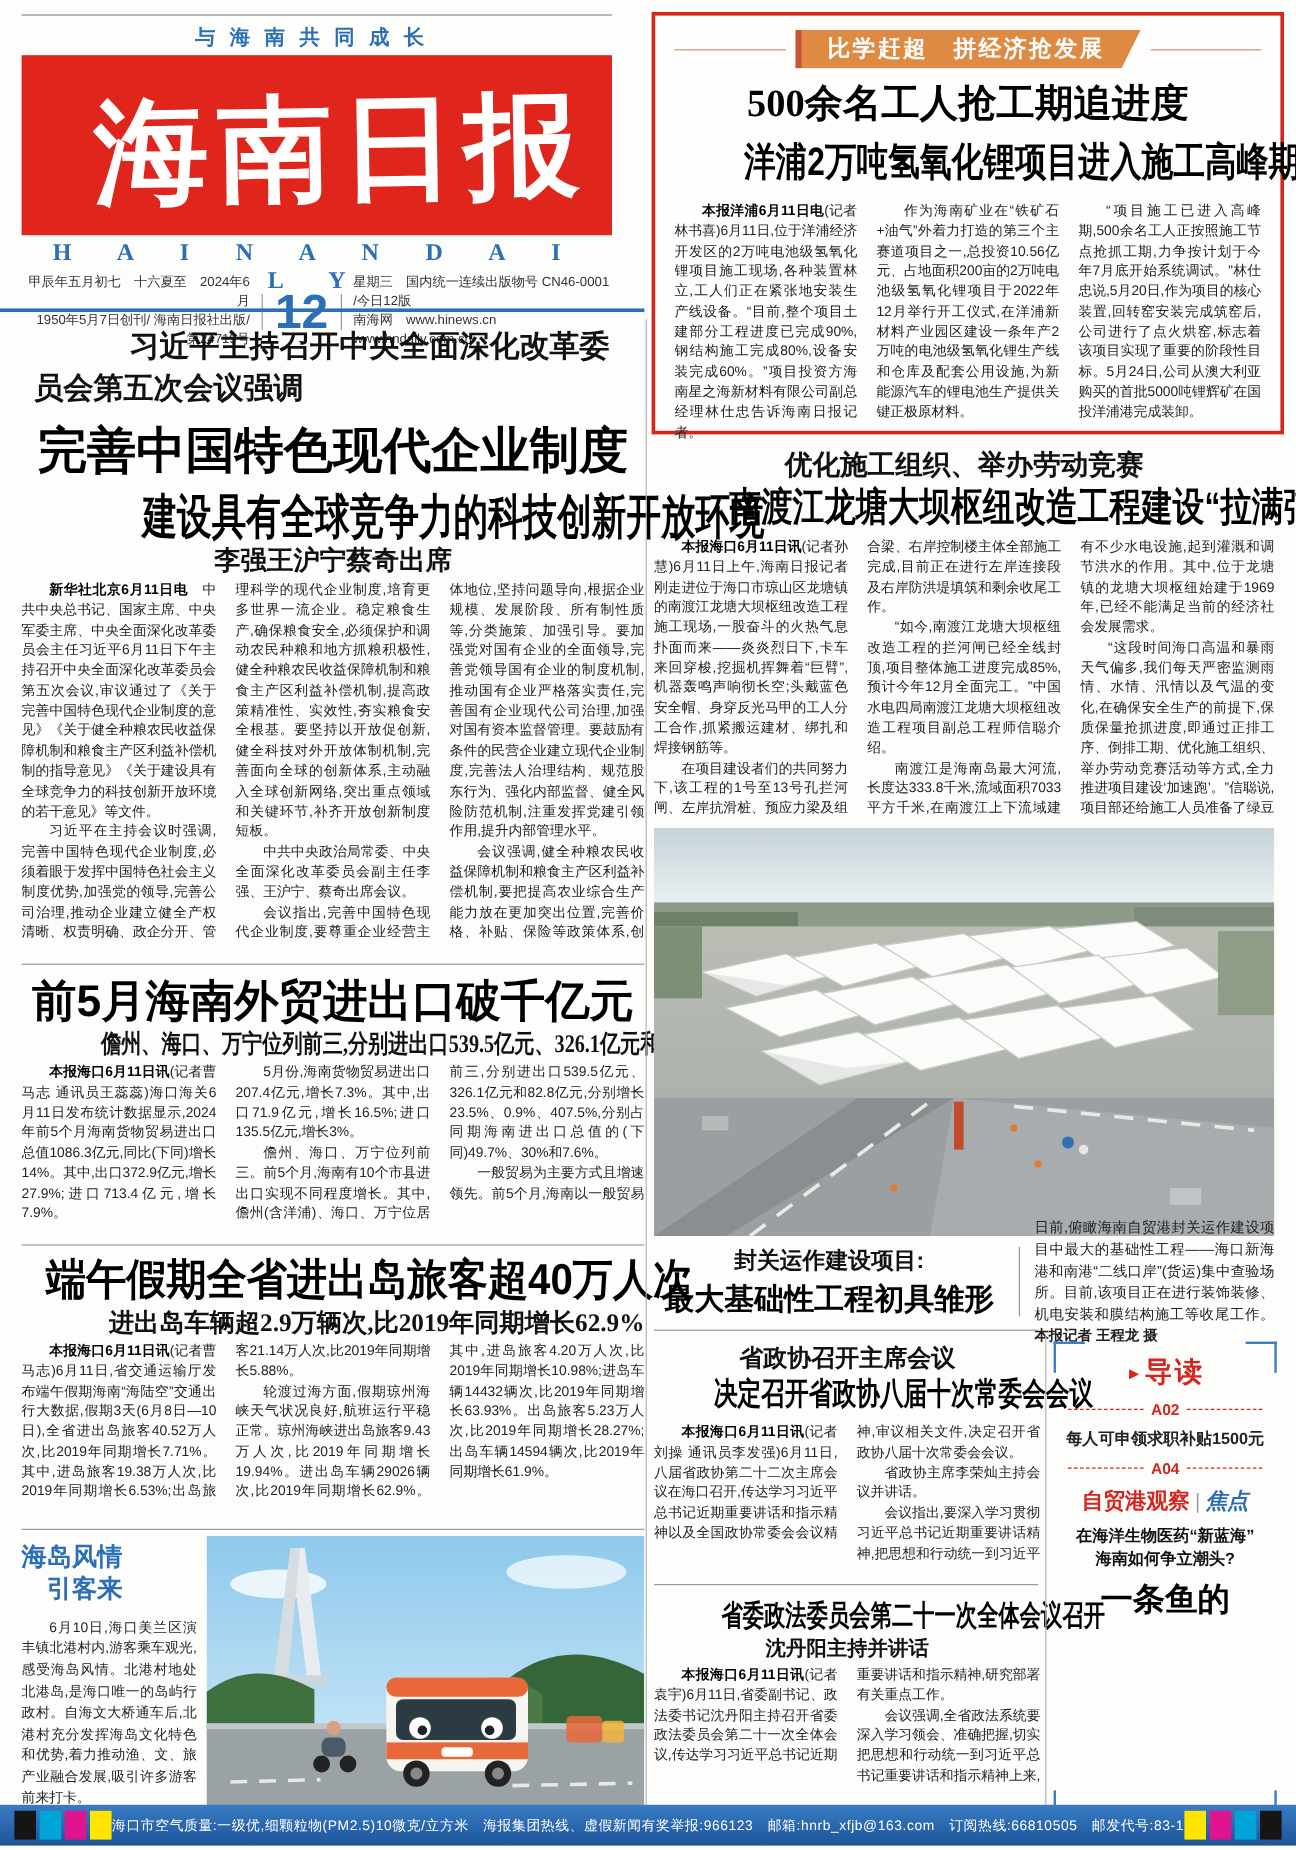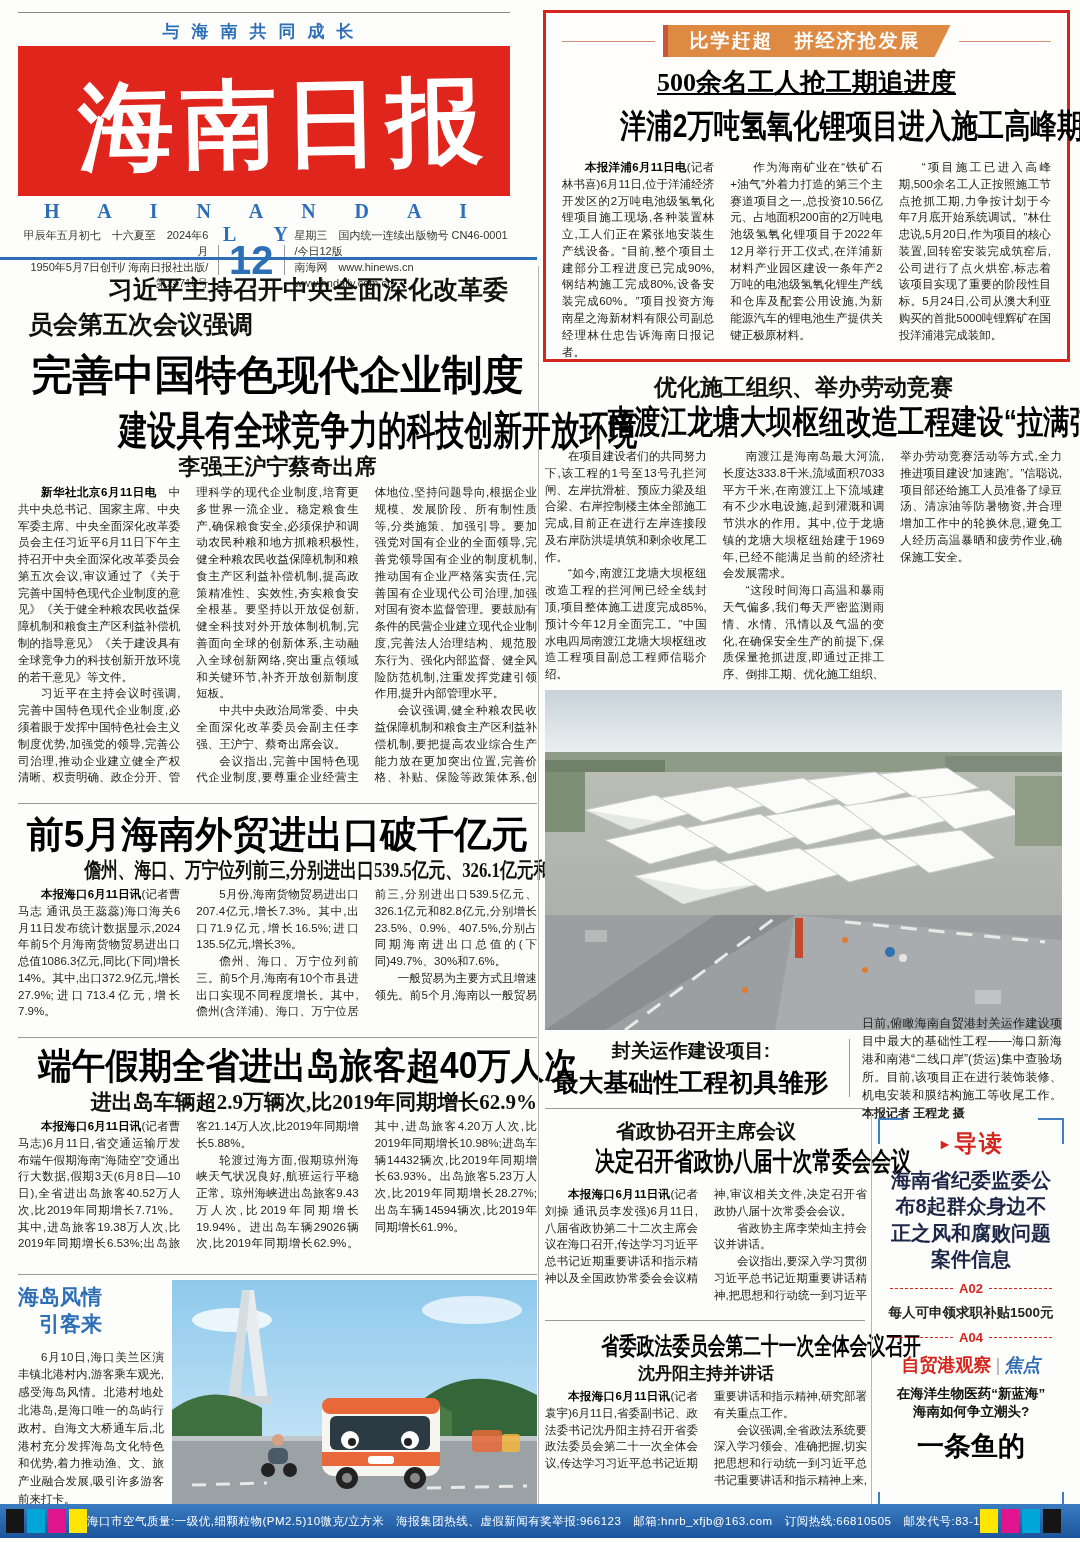--- a/index.html
+++ b/index.html
@@ -32,21 +32,21 @@
   .art-body b { color:#000; }
   .hrule { background:#9a9a9a; height:1px; }
   .vrule { background:#b5b5b5; width:1px; }
   .center { text-align:center; }
 
   
   .redbox { left:543px; top:10px; width:527px; height:352px; border:3px solid #d5251d; background:#fffefc; padding:10px 16px 0; }
   .banner-row { display:flex; align-items:center; gap:8px; margin-top:2px; }
   .banner-line { flex:1; height:1px; background:#d98d75; }
   .banner { background:#de8a42; color:#fff; font-weight:bold; font-size:19px; letter-spacing:2px; padding:3px 30px 3px 22px; clip-path:polygon(0 0,100% 0,calc(100% - 16px) 100%,0 100%); border-left:5px solid #c9563a; }
-  .box-kicker { font-family:"Liberation Serif", serif; font-weight:bold; font-size:26px; margin-top:8px;text-decoration:underline; }
+  .box-kicker { font-family:"Liberation Serif", serif; font-weight:bold; font-size:32px; margin-top:8px; }
   .box-headline { font-size:33px; margin-top:4px; }
 
   
   .photo { overflow:hidden; }
   .photo svg { display:block; }
 
   
   .cap-strip { left:545px; top:1032px; width:517px; height:72px; display:flex; align-items:center; }
   .cap-left { width:292px; text-align:center; }
   .cap-t1 { font-weight:bold; font-size:19px; color:#111; }
@@ -74,21 +74,21 @@
   .daodu-intro { font-weight:bold; font-size:13.5px; line-height:1.4; color:#111; margin-top:8px; }
   .fish1 { font-weight:900; font-size:27px; color:#000; margin-top:6px; }
 
   
   .island-text { left:18px; top:1284px; width:146px; }
   .island-title { color:#2d6fb7; font-weight:bold; font-size:21px; font-family:"Liberation Serif", serif; line-height:1.3; }
   .island-body { margin-top:10px; font-size:11.5px; line-height:1.55; text-align:justify; color:#222; text-indent:2em; }
   .island-credit { margin-top:8px; font-size:11.5px; font-weight:bold; text-align:right; color:#111; }
 
   
-  .footer-bar { left:0; top:1504px; width:1080px; height:34px; background:linear-gradient(#3a7cc2,#1c549b); display:flex; align-items:center; justify-content:flex-start; padding:0 6px; }
+  .footer-bar { left:0; top:1504px; width:1080px; height:34px; background:linear-gradient(#3a7cc2,#1c549b); display:flex; align-items:center; justify-content:center; padding:0 6px; }
   .footer-text { color:#fff; font-size:11.5px; letter-spacing:.5px; white-space:nowrap; }
   .regmarks { display:flex; gap:3px; }
   .regmarks span { width:18px; height:24px; display:inline-block; }
   .rm-k{background:#151515;} .rm-c{background:#00a6d8;} .rm-m{background:#e0148c;} .rm-y{background:#ffe500;}
 </style>
 </head>
 <body>
 
 <div class="page">
 
@@ -228,20 +228,21 @@
       <rect x="300" y="150" width="30" height="22" rx="4" fill="#e8683a" opacity=".85"></rect>
       <rect x="330" y="154" width="18" height="18" rx="3" fill="#f2b53d" opacity=".85"></rect>
     </svg>
   </div>
 
   <div class="abs center kicker" style="left:545px; top:372px; width:517px; font-size:23px;">优化施工组织、举办劳动竞赛</div>
   <div class="abs center" style="left:545px; top:400px; width:517px;">
     <span class="headline squeeze" style="font-size:33px; transform:scaleX(.8);">南渡江龙塘大坝枢纽改造工程建设“拉满弦”</span>
   </div>
   <div class="abs art-body cols3" style="left:545px; top:448px; width:517px; height:236px;">
+      <p><b>本报海口6月11日讯</b>(记者孙慧)6月11日上午,海南日报记者刚走进位于海口市琼山区龙塘镇的南渡江龙塘大坝枢纽改造工程施工现场,一股奋斗的火热气息扑面而来——炎炎烈日下,卡车来回穿梭,挖掘机挥舞着“巨臂”,机器轰鸣声响彻长空;头戴蓝色安全帽、身穿反光马甲的工人分工合作,抓紧搬运建材、绑扎和焊接钢筋等。</p>
       <p>在项目建设者们的共同努力下,该工程的1号至13号孔拦河闸、左岸抗滑桩、预应力梁及组合梁、右岸控制楼主体全部施工完成,目前正在进行左岸连接段及右岸防洪堤填筑和剩余收尾工作。</p>
       <p>“如今,南渡江龙塘大坝枢纽改造工程的拦河闸已经全线封顶,项目整体施工进度完成85%,预计今年12月全面完工。”中国水电四局南渡江龙塘大坝枢纽改造工程项目副总工程师信聪介绍。</p>
       <p>南渡江是海南岛最大河流,长度达333.8千米,流域面积7033平方千米,在南渡江上下流域建有不少水电设施,起到灌溉和调节洪水的作用。其中,位于龙塘镇的龙塘大坝枢纽始建于1969年,已经不能满足当前的经济社会发展需求。</p>
       <p>“这段时间海口高温和暴雨天气偏多,我们每天严密监测雨情、水情、汛情以及气温的变化,在确保安全生产的前提下,保质保量抢抓进度,即通过正排工序、倒排工期、优化施工组织、举办劳动竞赛活动等方式,全力推进项目建设‘加速跑’。”信聪说,项目部还给施工人员准备了绿豆汤、清凉油等防暑物资,并合理增加工作中的轮换休息,避免工人经历高温暴晒和疲劳作业,确保施工安全。</p>
     </div>
 
   <div class="abs photo" style="left:545px; top:690px; width:517px; height:340px;">
     <svg width="517" height="340" viewBox="0 0 517 340">
       <defs>
         <linearGradient id="sky1" x1="0" y1="0" x2="0" y2="1">
@@ -335,21 +336,20 @@
   <div class="abs vrule" style="left:871px; top:1112px; height:406px;"></div>
 
   <div class="abs daodu">
     <div class="corner tl"></div>
     <div class="corner tr"></div>
     <div class="corner bl"></div>
     <div class="corner br"></div>
 
     <div class="daodu-head"><span class="arr">►</span><span>导读</span></div>
 
-    <div class="daodu-item1">海南省纪委监委公布8起群众身边不正之风和腐败问题案件信息</div>
     <div class="pageref">
       <span class="dash"></span>
       <span>A02</span>
       <span class="dash"></span>
     </div>
 
     <div class="daodu-sub">每人可申领求职补贴1500元</div>
     <div class="pageref">
       <span class="dash"></span>
       <span>A04</span>

